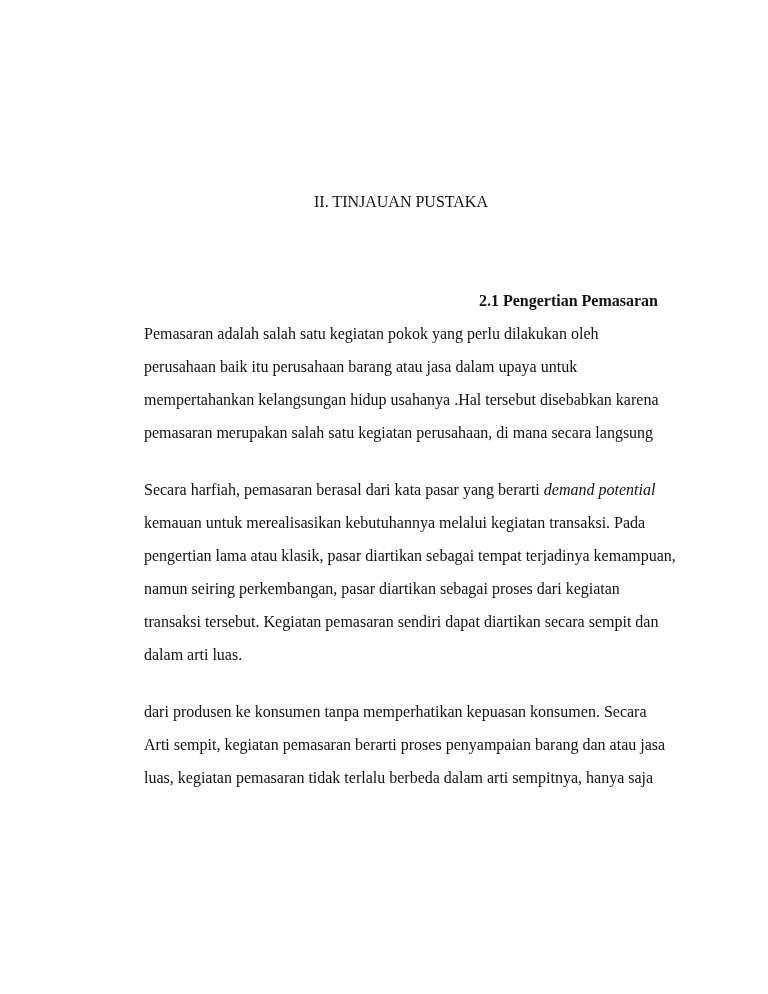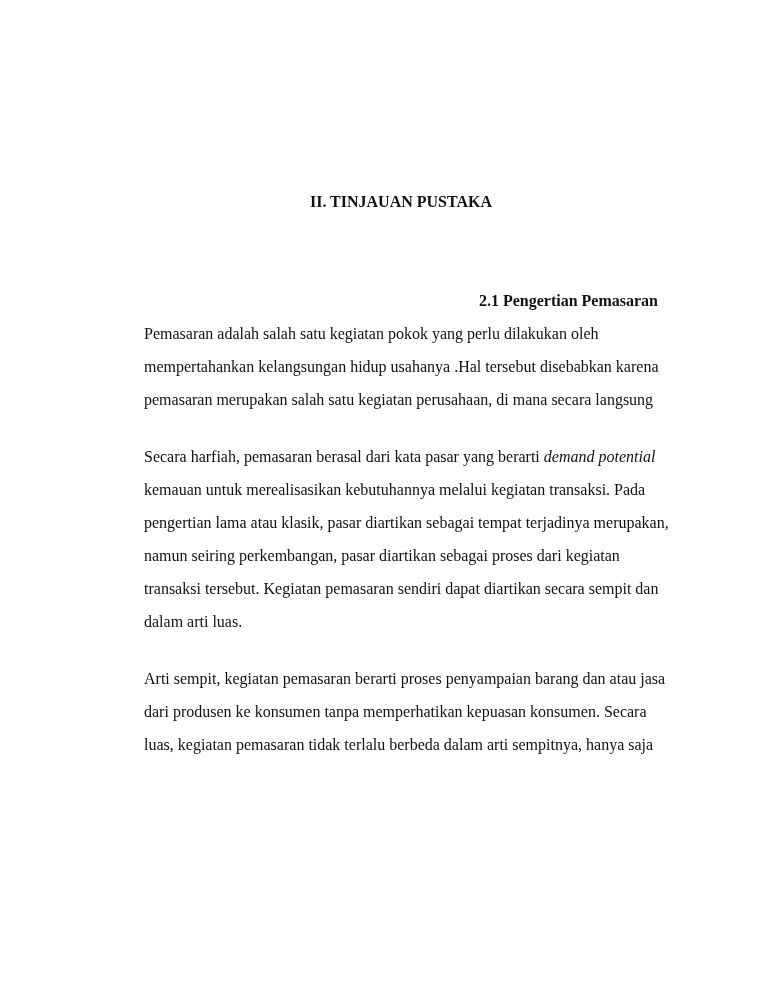--- a/index.html
+++ b/index.html
@@ -19,21 +19,21 @@
     color: #111111;
   }
   .content {
     position: absolute;
     left: 144px;
     top: 185px;
     width: 514px;
   }
   .doc-title {
     text-align: center;
-    font-weight: bold;
+    font-weight: normal;
     white-space: pre;
   }
   .section-heading {
     margin-top: 66px;
     font-weight: bold;
     white-space: pre;
     text-align: right;
   }
   .paragraph + .paragraph {
     margin-top: 24px;
@@ -48,31 +48,32 @@
 </head>
 <body>
 
 <div class="page">
   <div class="content">
     <div class="doc-title">II. TINJAUAN PUSTAKA</div>
     <div class="section-heading">2.1 Pengertian Pemasaran</div>
     <div>
         <div class="paragraph">
           <div class="line"><span class="">Pemasaran adalah salah satu kegiatan pokok yang perlu dilakukan oleh</span></div>
+          <div class="line"><span class="">perusahaan baik itu perusahaan barang atau jasa dalam upaya untuk</span></div>
           <div class="line"><span class="">mempertahankan kelangsungan hidup usahanya .Hal tersebut disebabkan karena</span></div>
           <div class="line"><span class="">pemasaran merupakan salah satu kegiatan perusahaan, di mana secara langsung</span></div>
         </div>
         <div class="paragraph">
           <div class="line"><span class="">Secara harfiah, pemasaran berasal dari kata pasar yang berarti </span><span class="italic">demand potential</span></div>
           <div class="line"><span class="">kemauan untuk merealisasikan kebutuhannya melalui kegiatan transaksi. Pada</span></div>
-          <div class="line"><span class="">pengertian lama atau klasik, pasar diartikan sebagai tempat terjadinya merupakan,</span></div>
+          <div class="line"><span class="">pengertian lama atau klasik, pasar diartikan sebagai tempat terjadinya kemampuan,</span></div>
           <div class="line"><span class="">namun seiring perkembangan, pasar diartikan sebagai proses dari kegiatan</span></div>
           <div class="line"><span class="">transaksi tersebut. Kegiatan pemasaran sendiri dapat diartikan secara sempit dan</span></div>
           <div class="line"><span class="">dalam arti luas.</span></div>
         </div>
         <div class="paragraph">
+          <div class="line"><span class="">dari produsen ke konsumen tanpa memperhatikan kepuasan konsumen. Secara</span></div>
           <div class="line"><span class="">Arti sempit, kegiatan pemasaran berarti proses penyampaian barang dan atau jasa</span></div>
-          <div class="line"><span class="">dari produsen ke konsumen tanpa memperhatikan kepuasan konsumen. Secara</span></div>
           <div class="line"><span class="">luas, kegiatan pemasaran tidak terlalu berbeda dalam arti sempitnya, hanya saja</span></div>
         </div>
       </div>
   </div>
 </div>
 
 </body></html>

